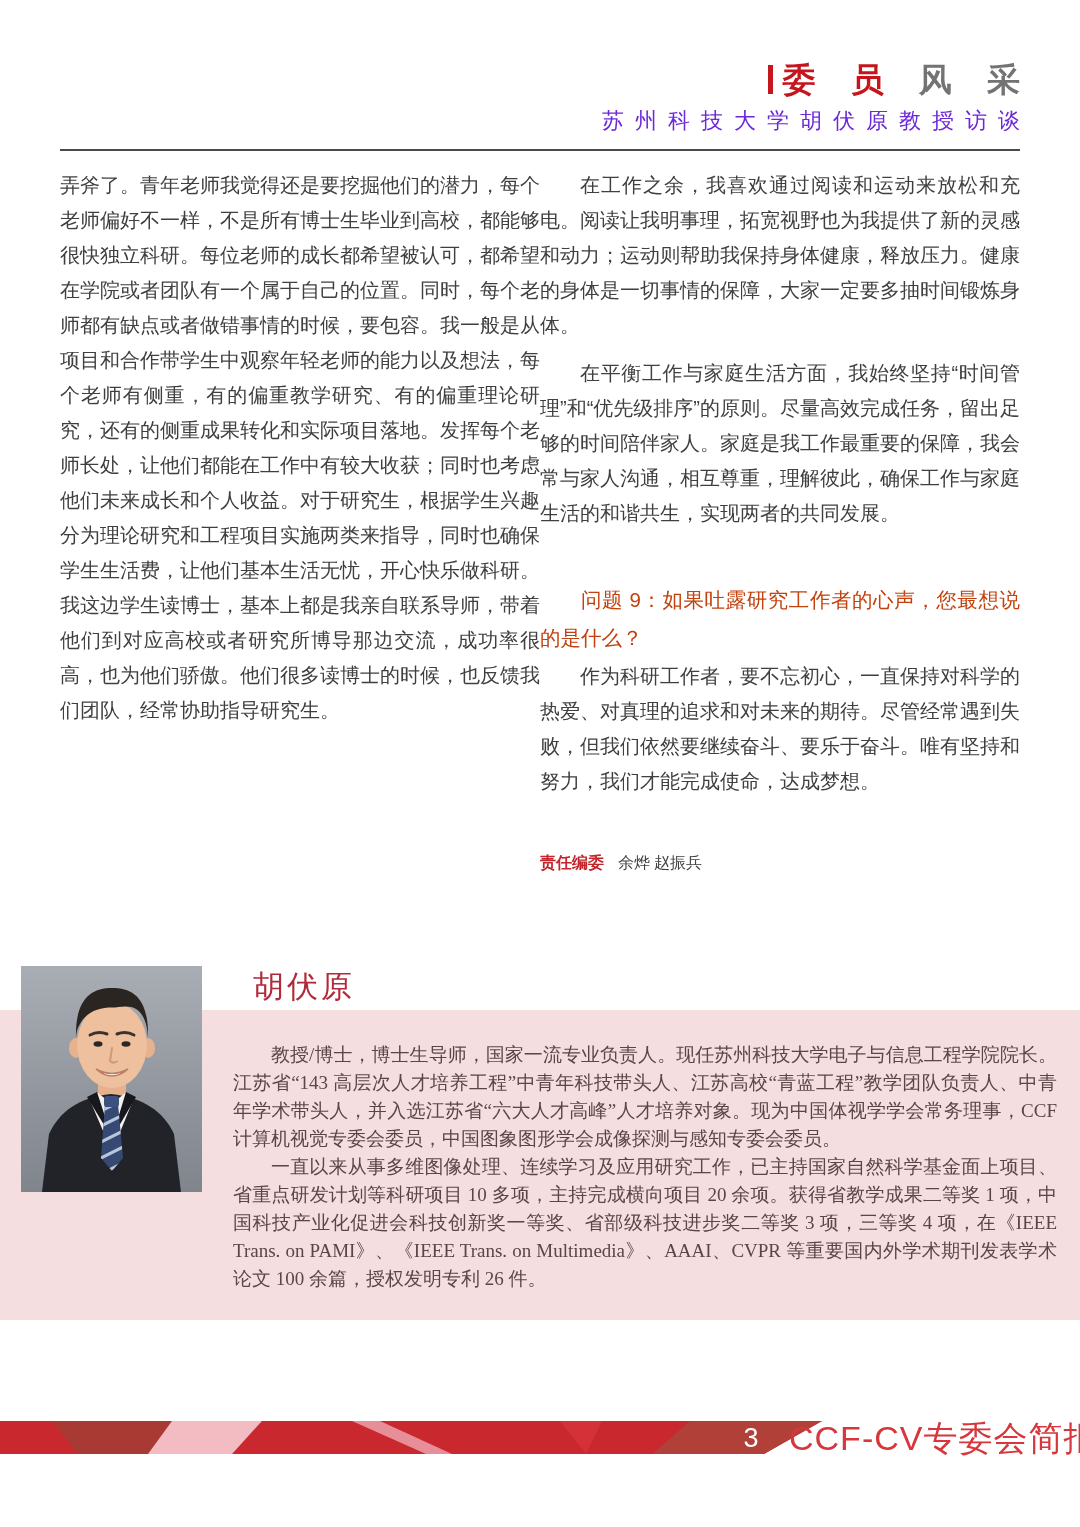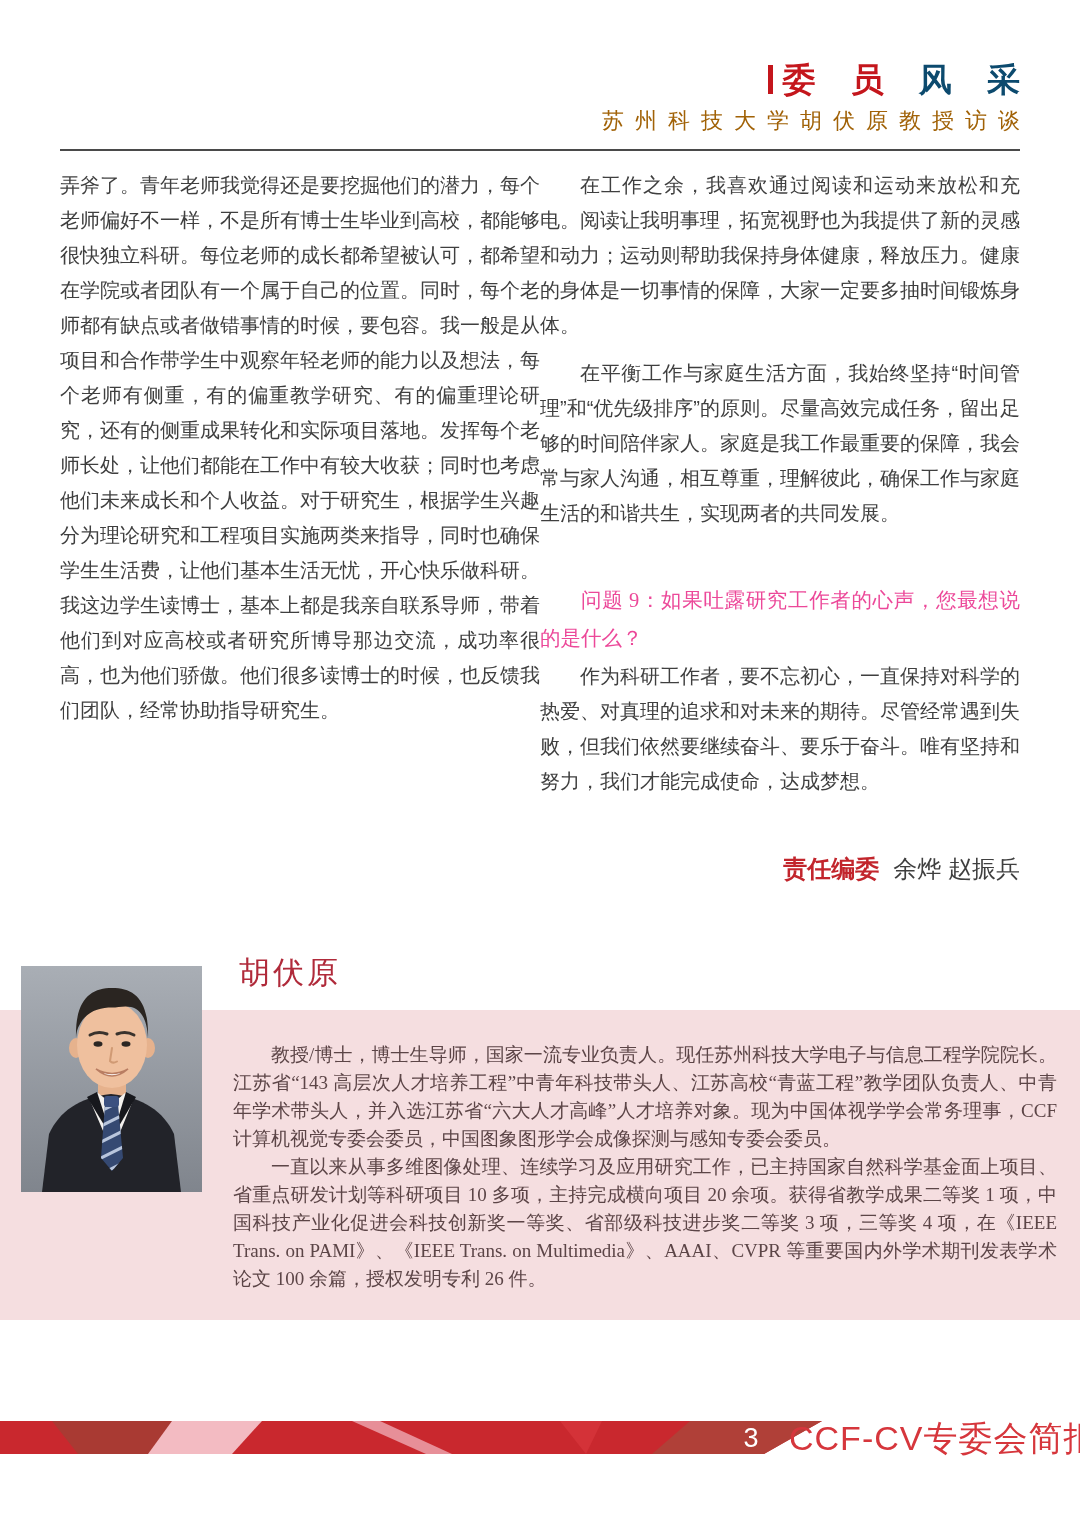--- a/index.html
+++ b/index.html
@@ -5,42 +5,42 @@
   html,body{margin:0;padding:0;background:#ffffff;}
   .page{position:relative;width:1080px;height:1527px;background:#ffffff;overflow:hidden;
         font-family:"Liberation Sans",sans-serif;}
 
   
   .header{position:absolute;top:62px;left:60px;right:60px;text-align:right;}
   .header-title{font-size:33px;font-weight:bold;letter-spacing:13px;margin-right:-13px;line-height:1.1;}
   .header-title .accent-bar{display:inline-block;width:5px;height:29px;background:#c4161c;
         margin-right:9px;vertical-align:-3px;}
   .title-red{color:#c4161c;}
-  .title-dark{color:#0c4a6e;}
-  .header-subtitle{margin-top:8px;font-size:22px;color:#a16207;letter-spacing:11px;margin-right:-11px;}
+  .title-dark{color:#737373;}
+  .header-subtitle{margin-top:8px;font-size:22px;color:#6d28d9;letter-spacing:11px;margin-right:-11px;}
   .header-rule{margin-top:13px;border-top:2px solid #4a4a4a;}
 
   
   .columns{position:absolute;top:168px;left:60px;width:960px;display:flex;}
   .col{flex:1;min-width:0;}
   .body-text{margin:0;font-size:20px;line-height:35px;color:#3f3f3f;text-align:justify;
         text-justify:inter-character;}
   .indent{text-indent:2em;}
   .gap{margin-top:13px;}
-  .question{margin:13px 0 0 0;font-family:Liberation Serif, serif;font-size:20.5px;line-height:38px;
-        color:#ec4899;text-align:justify;text-indent:2em;}
+  .question{margin:13px 0 0 0;font-family:Liberation Sans, sans-serif;font-size:20.5px;line-height:38px;
+        color:#c2410c;text-align:justify;text-indent:2em;}
   .q9{margin-top:50px;}
   .answer{margin-top:2px;}
-  .editor-line{margin:54px 0 0 0;font-size:24px;text-align:right;color:#3f3f3f;}
+  .editor-line{margin:54px 0 0 0;font-size:16px;text-align:left;color:#3f3f3f;font-family:Liberation Serif, serif;}
   .editor-label{color:#c2252c;font-weight:bold;margin-right:14px;}
 
   
   .pink-box{position:absolute;left:0;top:1010px;width:1080px;height:310px;background:#f5dee0;}
   .profile-photo{position:absolute;left:21px;top:966px;width:181px;height:226px;display:block;}
-  .profile-name{position:absolute;left:239px;top:952px;margin:0;font-size:31px;font-weight:500;
+  .profile-name{position:absolute;left:239px;top:952px;margin:14px;font-size:31px;font-weight:500;
         color:#b02a3a;letter-spacing:3px;}
   .bio{position:absolute;left:233px;top:1041px;width:824px;font-family:"Liberation Serif",serif;
         font-size:19px;line-height:28px;color:#5c4547;text-align:justify;text-justify:inter-character;}
   .bio p{margin:0;text-indent:2em;}
 
   
   .footer-banner{position:absolute;left:0;top:1421px;width:822px;height:33px;display:block;}
   .page-number{position:absolute;left:736px;top:1423px;width:30px;color:#ffffff;font-size:27px;
         line-height:30px;text-align:center;z-index:2;}
   .footer-title{position:absolute;left:789px;top:1420px;color:#d6363c;font-size:34px;line-height:36px;

